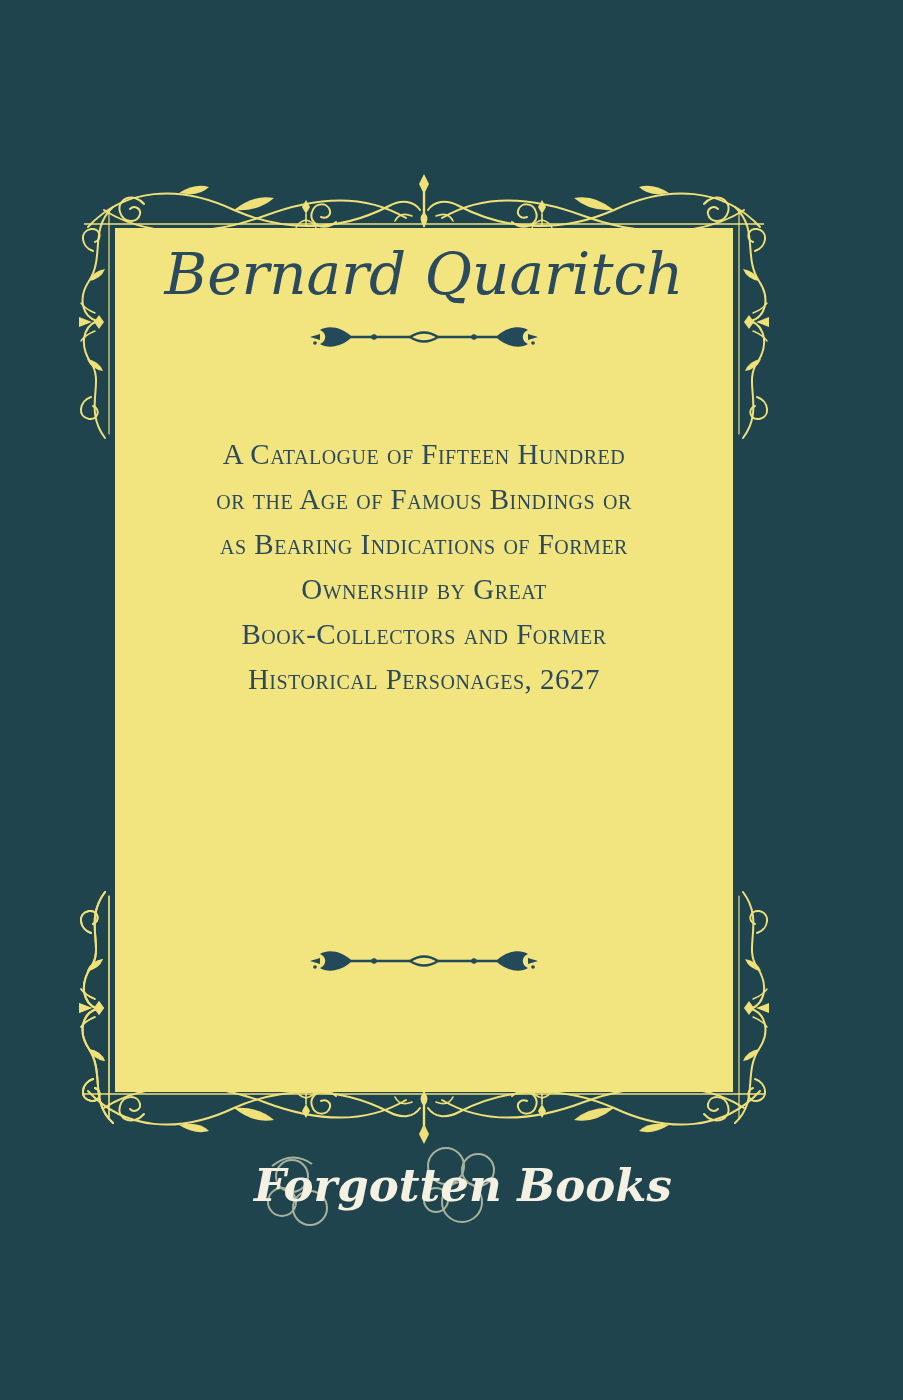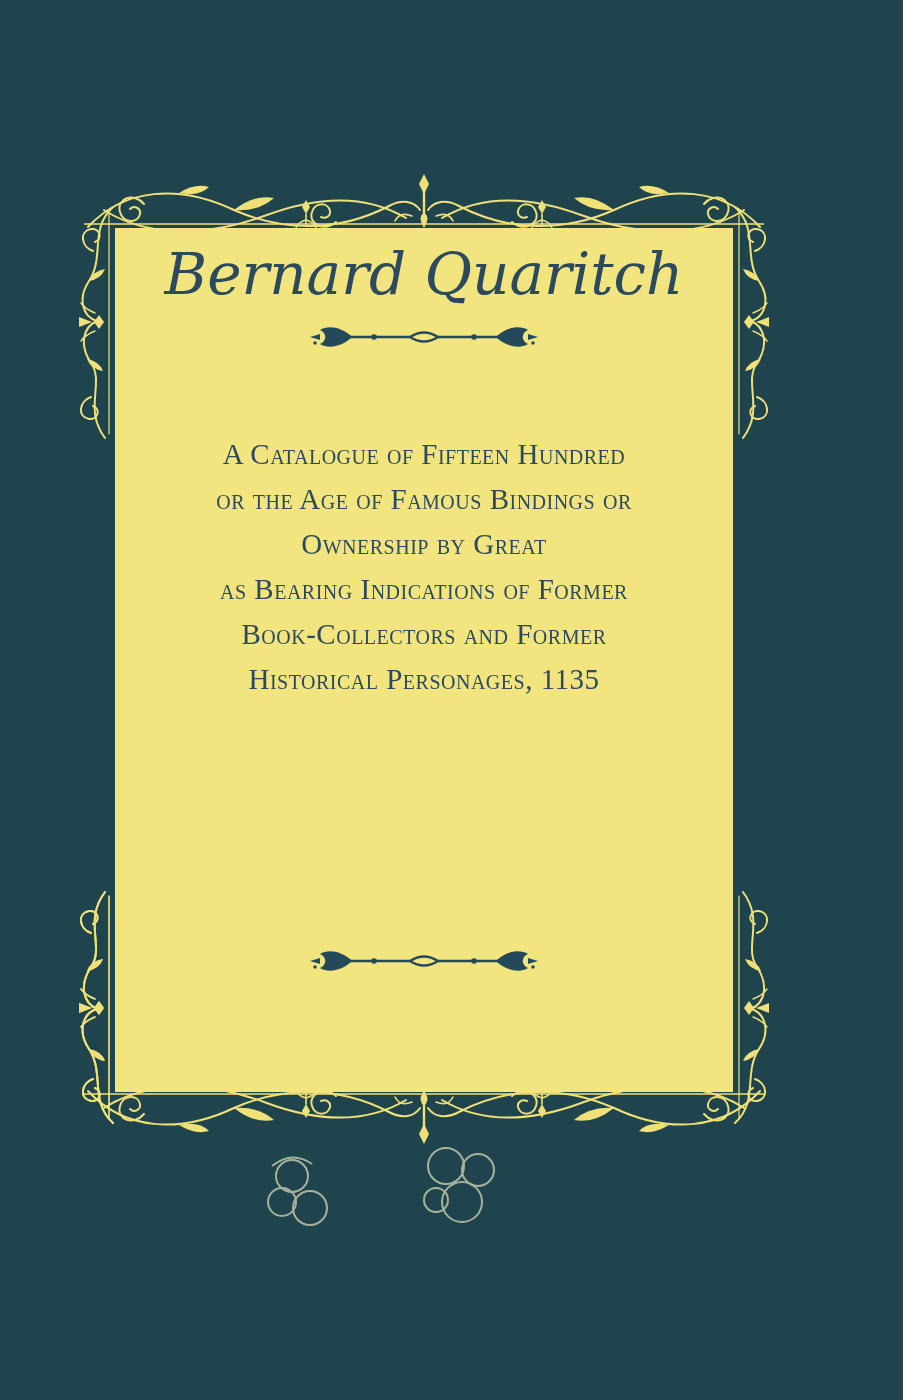--- a/index.html
+++ b/index.html
@@ -163,24 +163,24 @@
           <path d="M12,10 L2,13 L12,16 z" stroke="none"></path>
           <circle cx="7" cy="19" r="1.8" stroke="none"></circle>
         </g>
         <use href="#bellL" transform="translate(232,0) scale(-1,1)"></use>
       </g>
     </svg>
 
     <div class="title-block">
       <div class="title-line">A Catalogue of Fifteen Hundred</div>
       <div class="title-line">or the Age of Famous Bindings or</div>
+      <div class="title-line">as Bearing Indications of Former</div>
       <div class="title-line">Ownership by Great</div>
-      <div class="title-line">as Bearing Indications of Former</div>
       <div class="title-line">Book-Collectors and Former</div>
-      <div class="title-line">Historical Personages, 1135</div>
+      <div class="title-line">Historical Personages, 2627</div>
     </div>
 
     <svg class="divider divider-2" width="232" height="26" viewBox="0 0 232 26">
       <g fill="#24495a" stroke="#24495a">
         <line x1="34" y1="13" x2="102" y2="13" stroke-width="2.4"></line>
         <line x1="130" y1="13" x2="198" y2="13" stroke-width="2.4"></line>
         <path d="M102,13 Q116,4 130,13 Q116,22 102,13 z" fill="none" stroke-width="2.4"></path>
         <circle cx="66" cy="13" r="2.8" stroke="none"></circle>
         <circle cx="166" cy="13" r="2.8" stroke="none"></circle>
         <use href="#bellL"></use>
@@ -200,15 +200,16 @@
       </g>
     </svg>
     <svg class="logo-swirl logo-swirl-right" width="104" height="96" viewBox="0 0 104 96">
       <g fill="none" stroke="#a7b29c" stroke-width="2">
         <circle cx="34" cy="26" r="18"></circle>
         <circle cx="66" cy="30" r="16"></circle>
         <circle cx="50" cy="62" r="20"></circle>
         <circle cx="24" cy="60" r="12"></circle>
       </g>
     </svg>
+    <div class="logo-text">Forgotten Books</div>
   </div>
 
 </div>
 
 </body></html>

